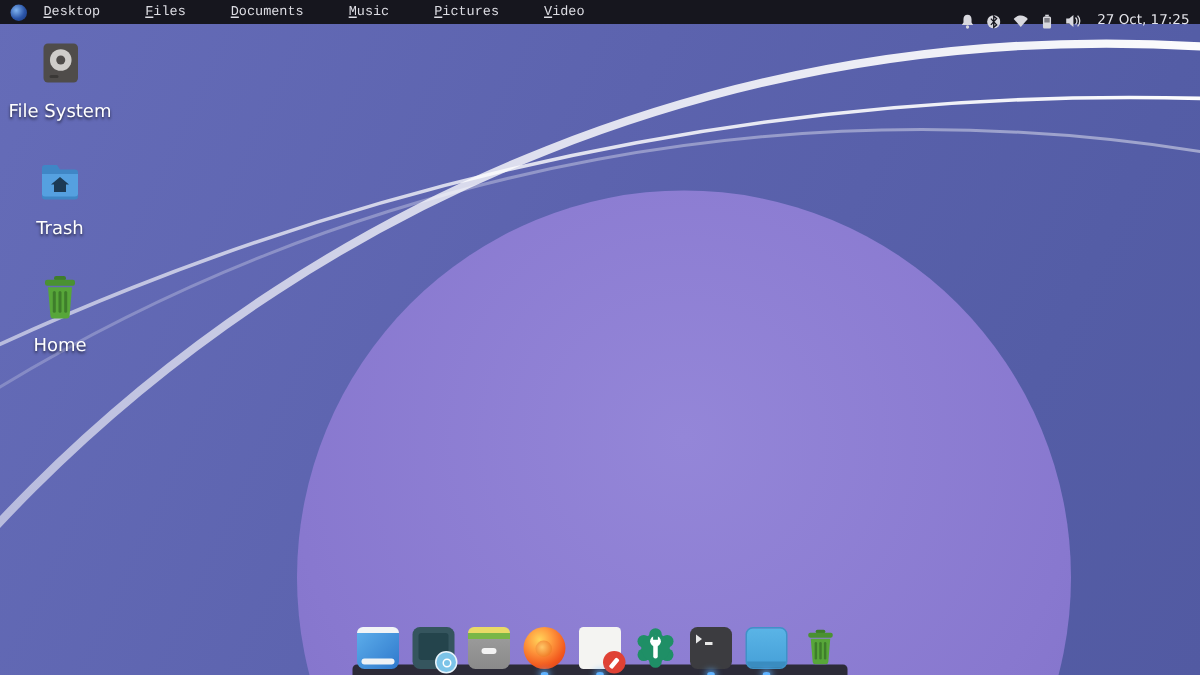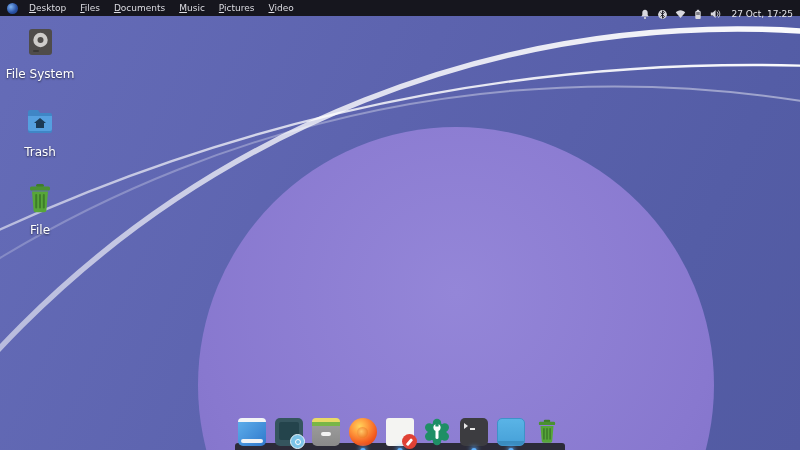--- a/index.html
+++ b/index.html
@@ -8,21 +8,21 @@
           background:linear-gradient(115deg,#656cb8 0%,#5c63ae 45%,#545da6 80%,#525aa2 100%);}
   
   .wallpaper{position:absolute;inset:0;z-index:0;}
   .wallpaper svg{display:block;}
   
   .panel{position:absolute;top:0;left:0;right:0;height:16px;background:#16161e;
          display:flex;align-items:center;padding:0 7px;z-index:50;}
   .panel-logo{width:11px;height:11px;border-radius:50%;
       background:radial-gradient(circle at 35% 35%,#7fb3f0 0%,#2b55a8 55%,#16337a 100%);
       margin-right:11px;flex:0 0 auto;}
-  .menu{display:flex;gap:14px;}
+  .menu{display:flex;gap:30px;font-family:Liberation Mono, monospace;}
   .menu-item{color:#dcdce2;font-size:9px;line-height:16px;cursor:default;white-space:nowrap;}
   .menu-item u{text-decoration:underline;text-underline-offset:1px;}
   .tray{margin-left:auto;display:flex;align-items:center;gap:8px;margin-top:12px;}
   .tray svg{display:block;}
   .clock{color:#e4e4ea;font-size:9px;line-height:16px;white-space:nowrap;margin-left:2px;}
   
   .desk-icons{position:absolute;left:6px;top:26px;z-index:10;display:flex;flex-direction:column;}
   .desk-item{width:68px;display:flex;flex-direction:column;align-items:center;margin-bottom:23px;}
   .desk-item .dlabel{margin-top:3px;font-size:12px;color:#ffffff;
       text-shadow:0 1px 2px rgba(0,0,0,.65);white-space:nowrap;}
@@ -171,21 +171,21 @@
       <span>
         <svg width="32" height="34" viewBox="0 0 32 34">
           <rect x="12" y="2" width="8" height="3" rx="1.5" fill="#3e7d2b"></rect>
           <rect x="6" y="4.5" width="20" height="4" rx="1.5" fill="#4a9132"></rect>
           <path d="M8 9.5h16l-1.6 19a2 2 0 01-2 1.8h-8.8a2 2 0 01-2-1.8z" fill="#57a639"></path>
           <rect x="11.2" y="12" width="2" height="14.5" rx="1" fill="#3e7d2b"></rect>
           <rect x="15" y="12" width="2" height="14.5" rx="1" fill="#3e7d2b"></rect>
           <rect x="18.8" y="12" width="2" height="14.5" rx="1" fill="#3e7d2b"></rect>
         </svg>
       </span>
-      <span class="dlabel">File</span>
+      <span class="dlabel">Home</span>
     </div>
   </div>
 
   <div class="dock-strip"></div>
   <div class="dock">
 
     <div class="dock-item">
       <div class="ic ic-desktop">
         <div class="bar-top"></div>
           <div class="bar-bottom"></div>

